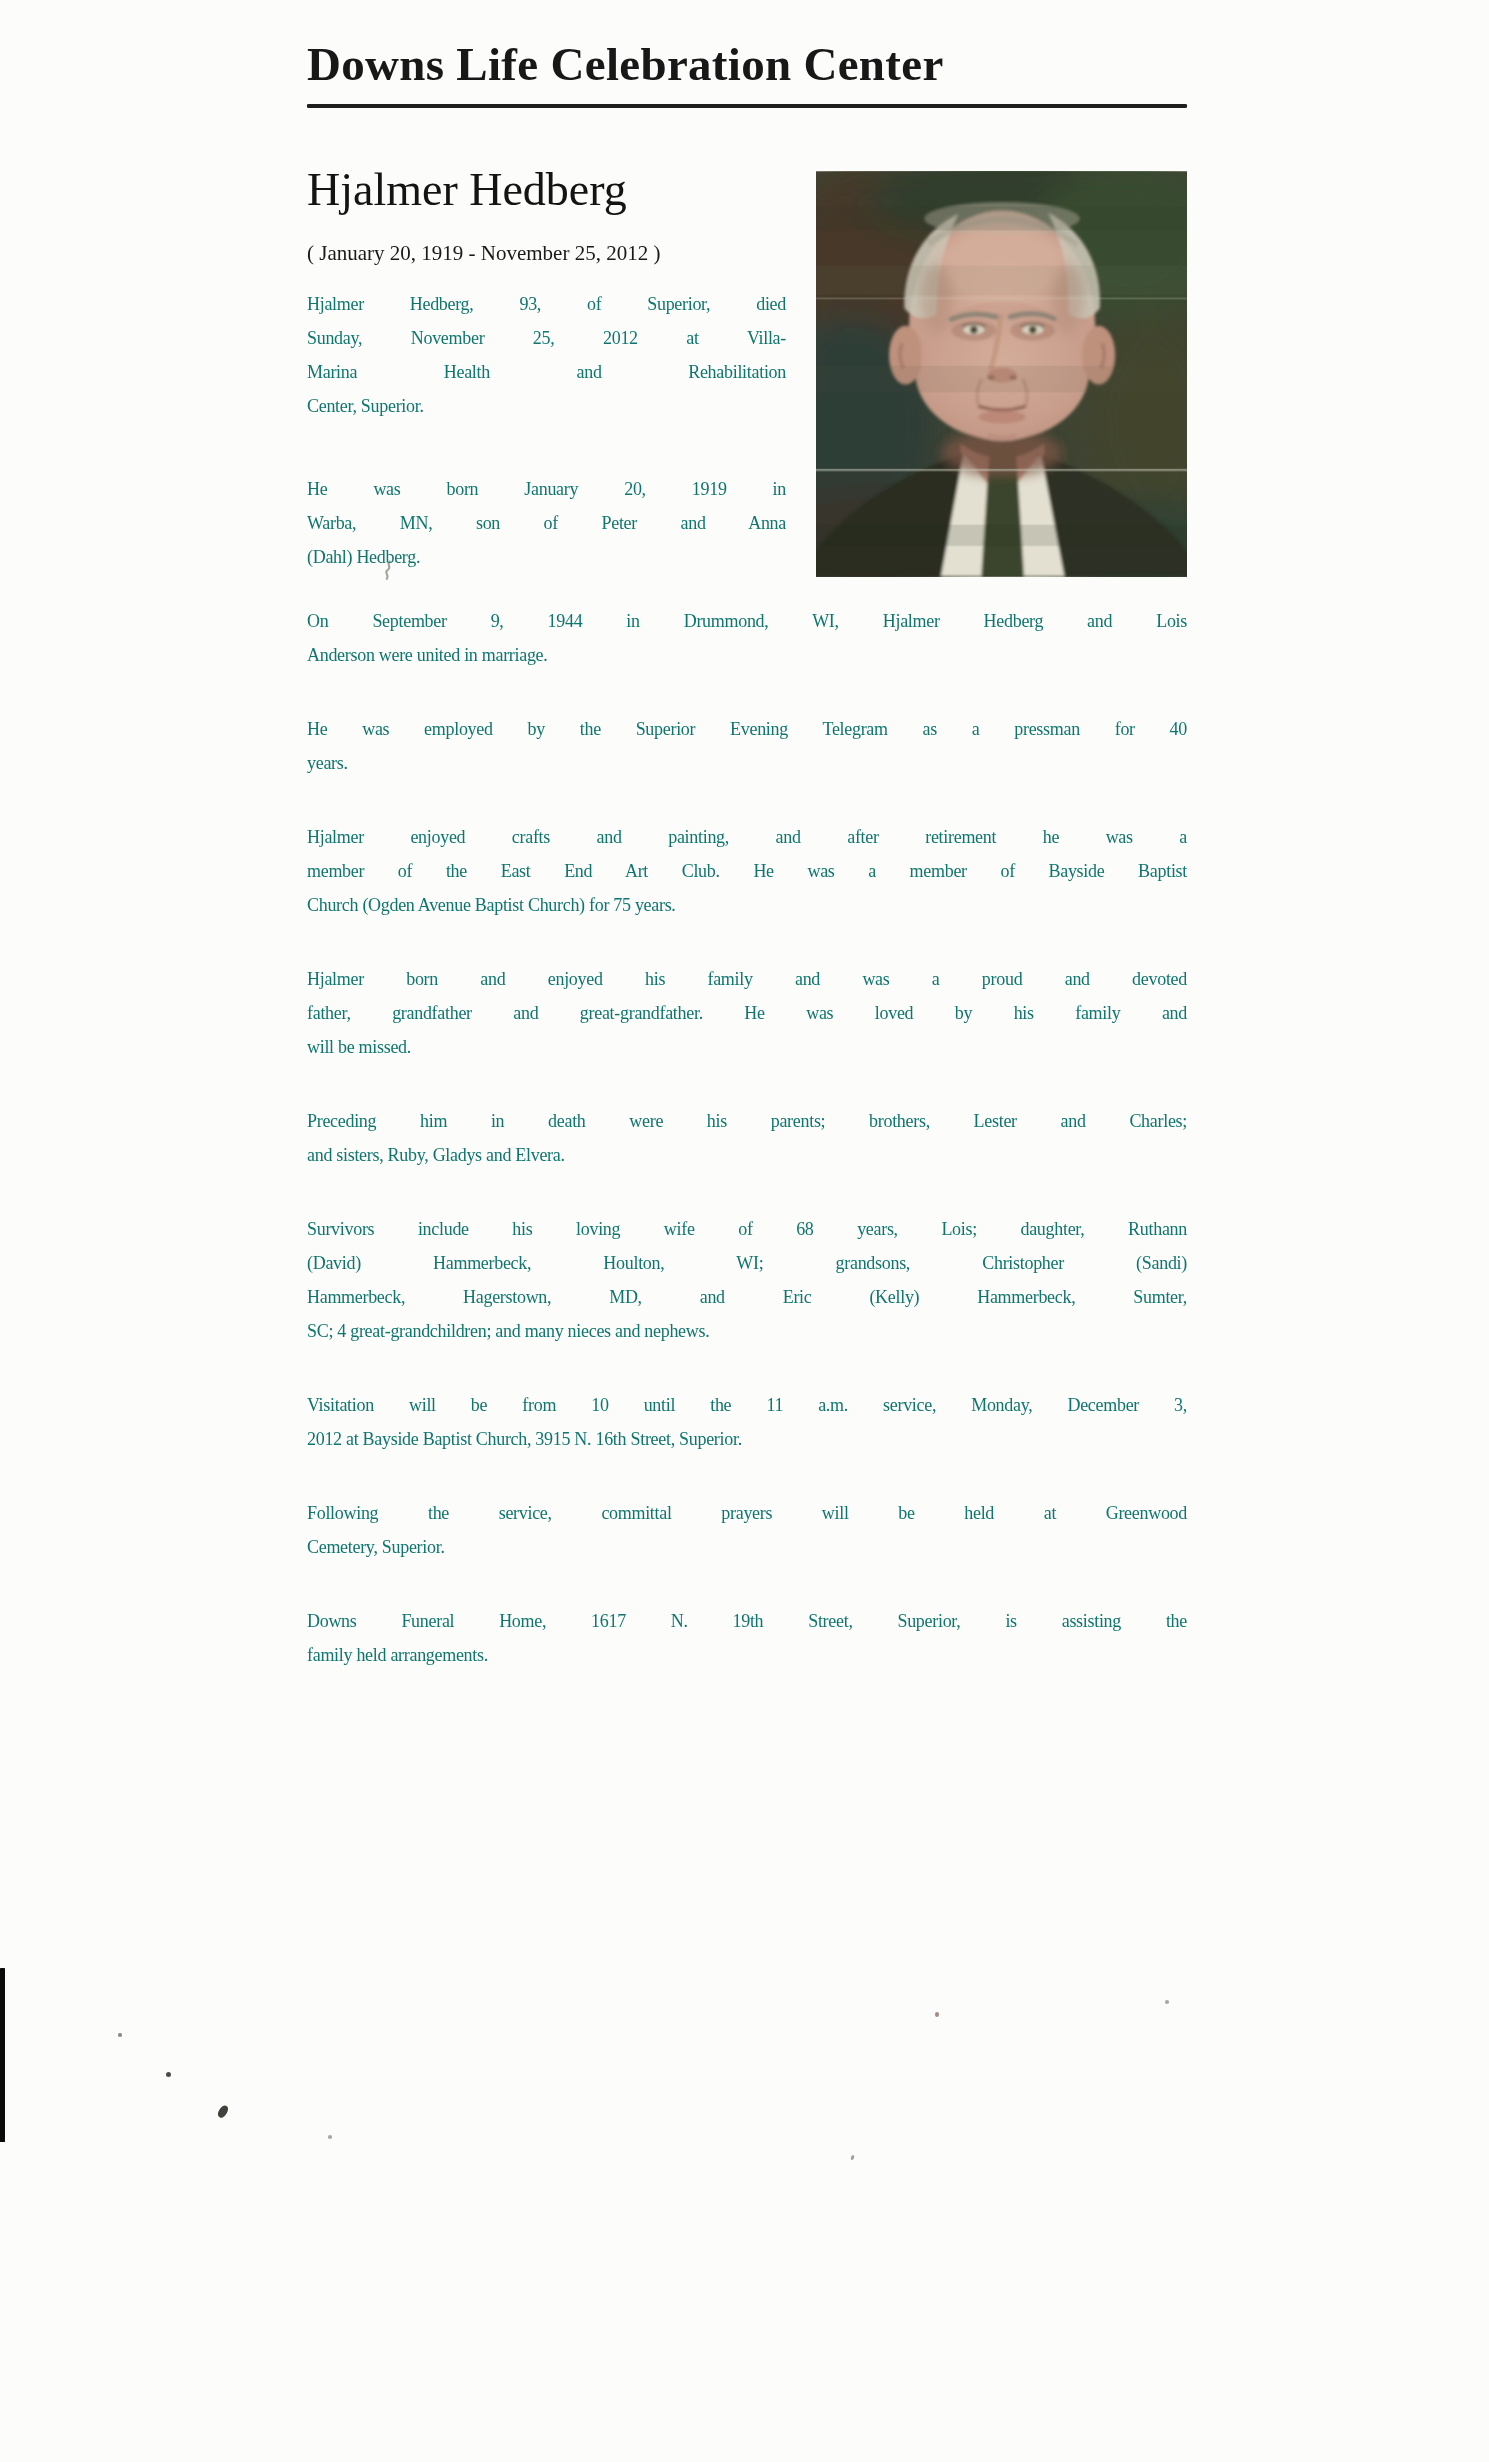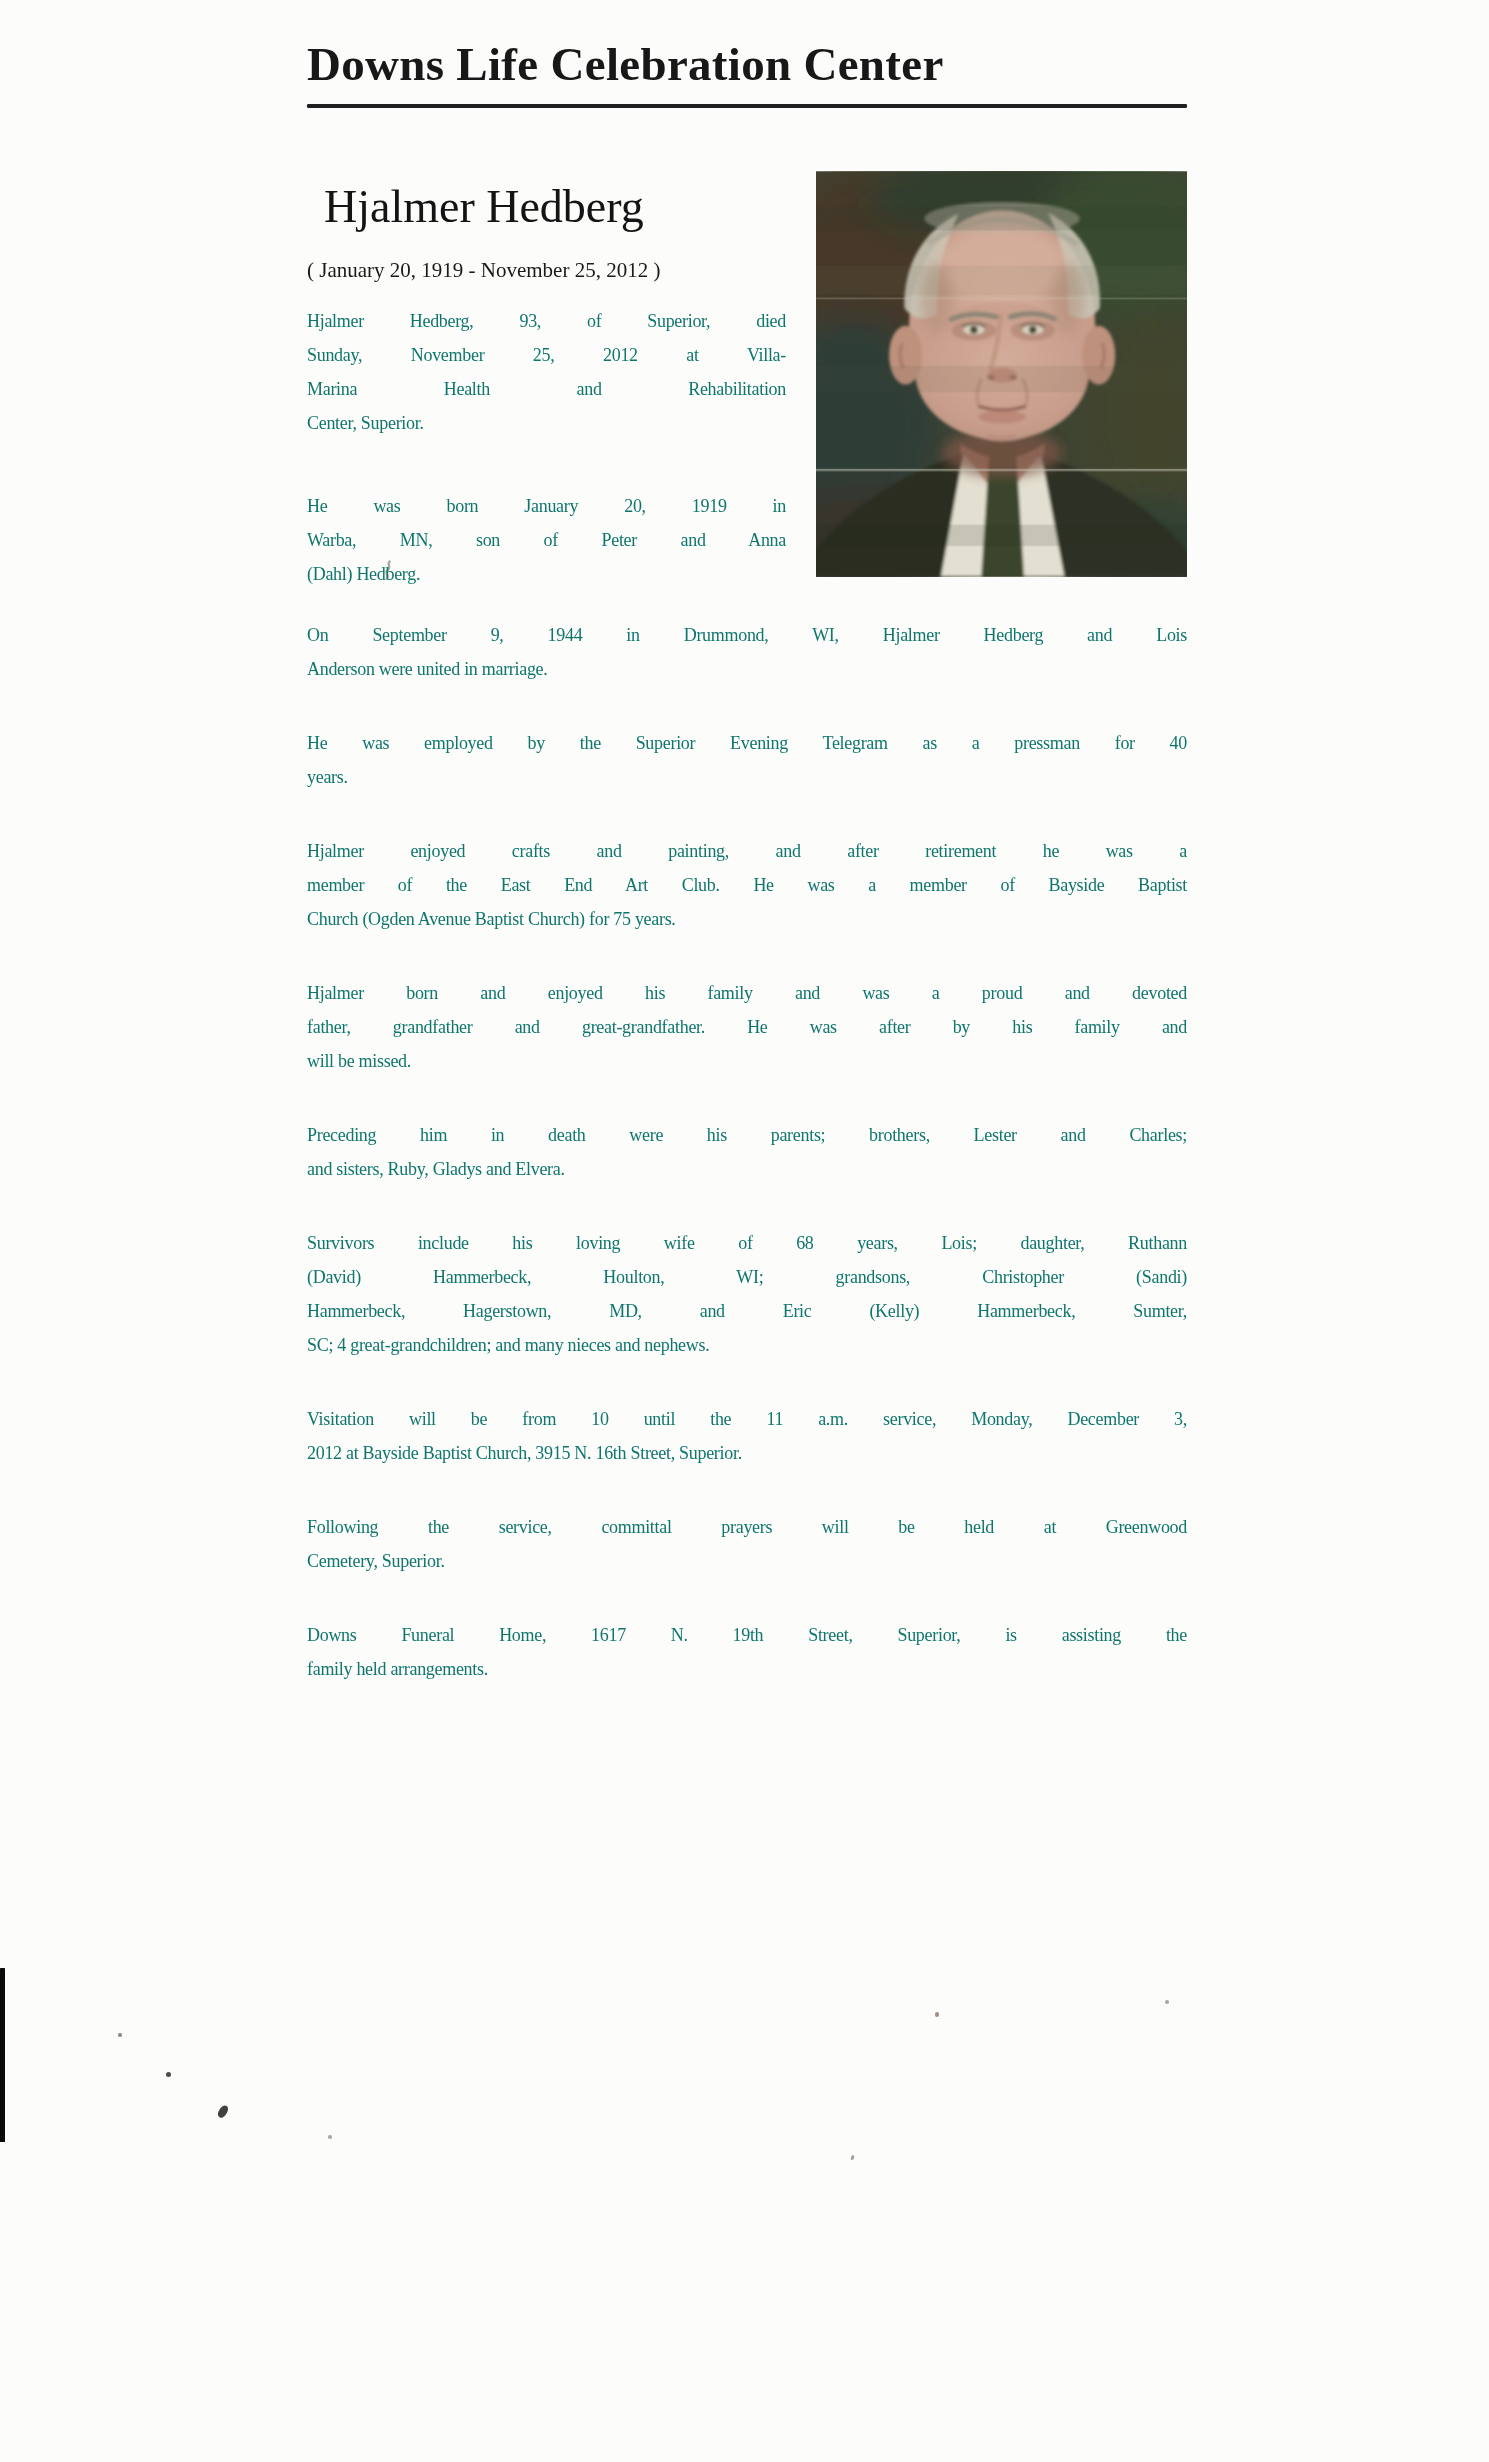--- a/index.html
+++ b/index.html
@@ -44,21 +44,21 @@
     align-items: flex-start;
     margin-top: 59px;
   }
 
   .lead-left {
     width: 479px;
     flex: 0 0 auto;
   }
 
   .person-name {
-    margin: 17px;
+    margin: 0;
     font-size: 46px;
     line-height: 1.0;
     font-weight: normal;
     color: #141414;
   }
 
   .dates {
     margin-top: 28px;
     font-size: 21px;
     line-height: 1.2;
@@ -268,21 +268,21 @@
         <div class="tline">He was employed by the Superior Evening Telegram as a pressman for 40</div>
         <div class="tline last">years.</div>
       </div>
     <div class="para">
         <div class="tline">Hjalmer enjoyed crafts and painting, and after retirement he was a</div>
         <div class="tline">member of the East End Art Club. He was a member of Bayside Baptist</div>
         <div class="tline last">Church (Ogden Avenue Baptist Church) for 75 years.</div>
       </div>
     <div class="para">
         <div class="tline">Hjalmer born and enjoyed his family and was a proud and devoted</div>
-        <div class="tline">father, grandfather and great-grandfather. He was after by his family and</div>
+        <div class="tline">father, grandfather and great-grandfather. He was loved by his family and</div>
         <div class="tline last">will be missed.</div>
       </div>
     <div class="para">
         <div class="tline">Preceding him in death were his parents; brothers, Lester and Charles;</div>
         <div class="tline last">and sisters, Ruby, Gladys and Elvera.</div>
       </div>
     <div class="para">
         <div class="tline">Survivors include his loving wife of 68 years, Lois; daughter, Ruthann</div>
         <div class="tline">(David) Hammerbeck, Houlton, WI; grandsons, Christopher (Sandi)</div>
         <div class="tline">Hammerbeck, Hagerstown, MD, and Eric (Kelly) Hammerbeck, Sumter,</div>

